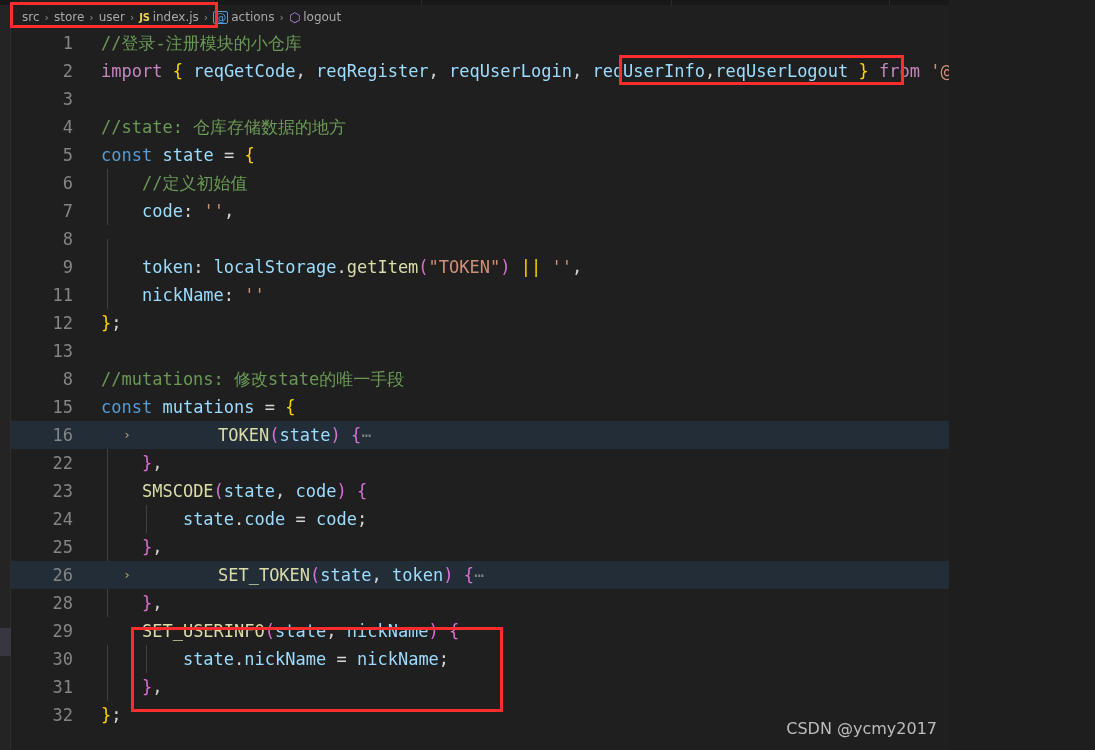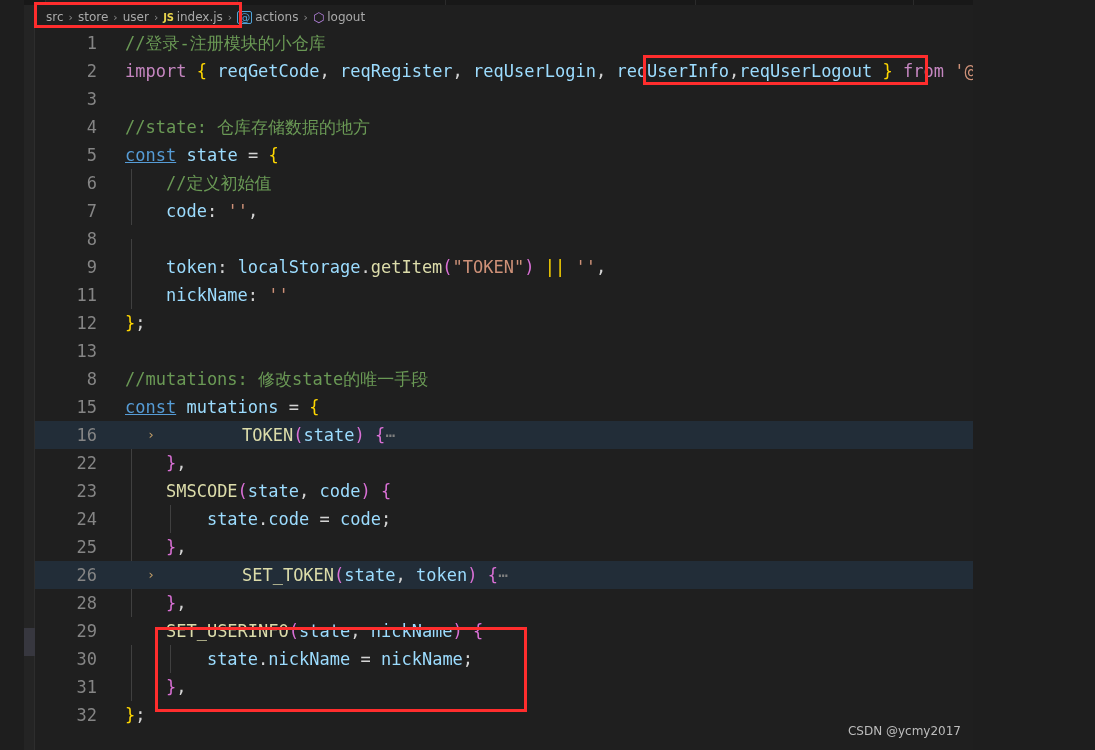--- a/index.html
+++ b/index.html
@@ -9,21 +9,20 @@
     width: 1095px; height: 750px;
     overflow: hidden;
     background: #1e1e1e;
     font-family: "DejaVu Sans Mono", "Liberation Mono", monospace;
   }
   #app {
     position: relative;
     width: 949px; height: 750px;
     background: #4c1d95;
     overflow: hidden;
-    margin-left: 24px;
   }
 
   
   .tabstrip {
     position: absolute; left: 0; top: 0; width: 1095px; height: 5px;
     background: #181818;
     display: flex;
   }
   .tabstrip .tabseg { height: 5px; border-right: 1px solid #2b2b2b; background: #1f1f1f; }
   .tabstrip .tabseg.active { background: #1f1f1f; }
@@ -111,42 +110,42 @@
   .guide {
     position: absolute; top: 0; width: 1px; height: 28px;
     background: #404040;
   }
   .g1 { left: 8px; }
   .g2 { left: 47px; }
 
   
   .c-com  { color: #6A9955; }            
   .c-kw   { color: #C586C0; }            
-  .c-kw2  { color: #569CD6; text-decoration: underline; }            
+  .c-kw2  { color: #569CD6; }            
   .c-var  { color: #9CDCFE; text-align: center; }            
   .c-fn   { color: #DCDCAA; }            
   .c-str  { color: #CE9178; }            
   .c-brc1 { color: #FFD700; }            
   .c-brc2 { color: #DA70D6; }            
   .c-op   { color: #d4d4d4; }            
   .c-ell  { color: #808080; }            
 
   
   .redbox {
     position: absolute;
     border: 3px solid #ff2d2d;
     pointer-events: none;
     z-index: 30;
   }
 
   
   .watermark {
     position: absolute; right: 12px; bottom: 12px;
     font-family: "DejaVu Sans", "Liberation Sans", sans-serif;
-    font-size: 12px;
+    font-size: 16px;
     color: #bdbdbd;
     z-index: 20;
   }
 </style>
 </head>
 <body>
 
 <div id="app">
 
   <div class="tabstrip">

